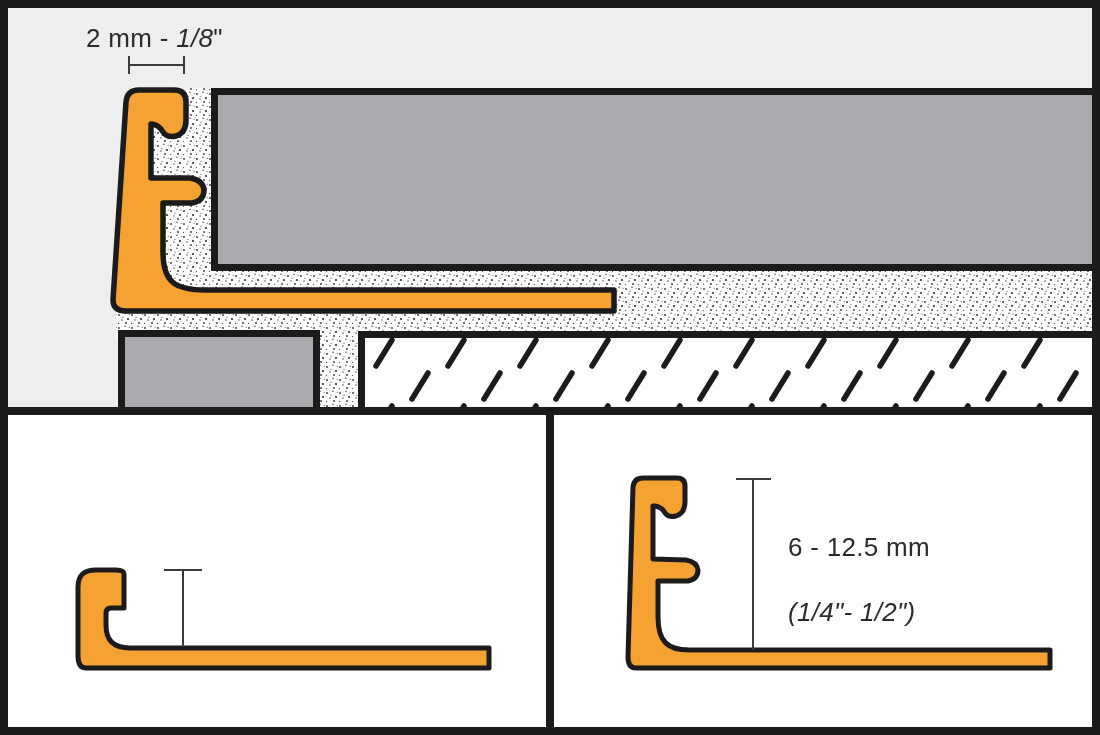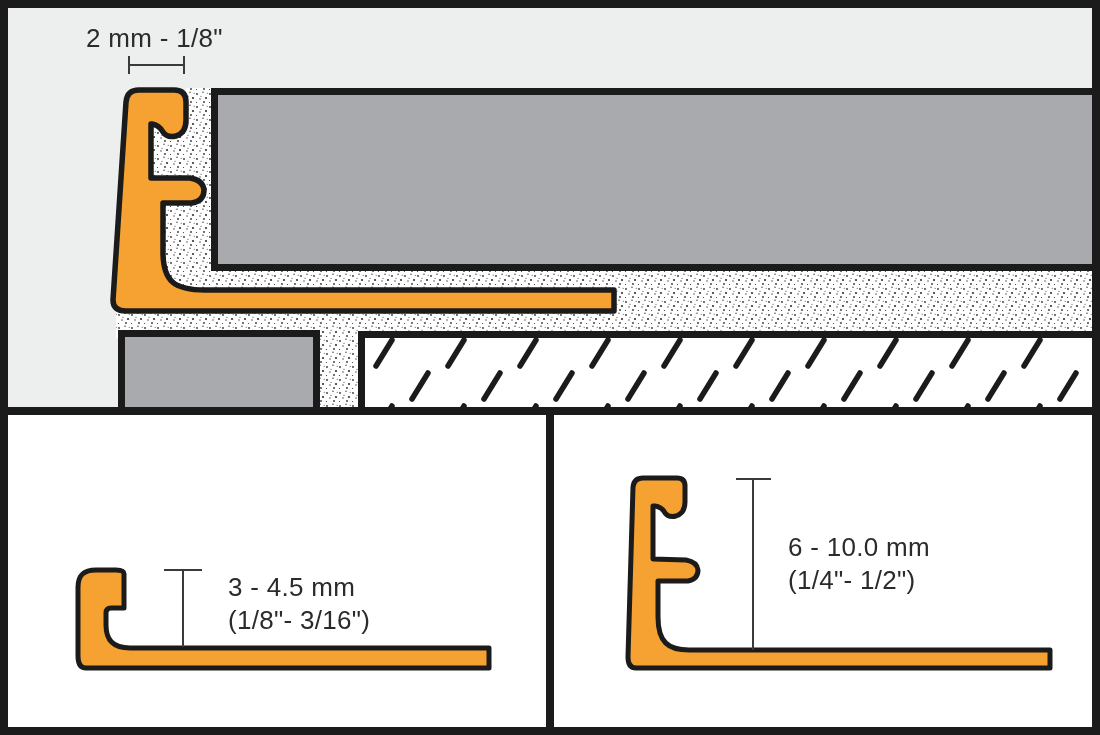--- a/index.html
+++ b/index.html
@@ -4,21 +4,21 @@
 <style>
   html,body{margin:0;padding:0;background:#ffffff;}
   #stage{position:relative;width:1100px;height:735px;background:#ffffff;overflow:hidden;
          font-family:"Liberation Sans", sans-serif;}
   svg{position:absolute;display:block;}
   #svg-top{left:0;top:0;}
   #svg-bl{left:0;top:407px;}
   #svg-br{left:546px;top:407px;}
   .dim-label{position:absolute;color:#2b2b2b;font-size:26px;line-height:33px;
              letter-spacing:0.3px;white-space:nowrap;}
-  .dim-label .it{}
+  .dim-label .it{font-style:italic;margin-top:32px;}
   #label-top{left:86px;top:22px;}
   #label-bl{left:228px;top:571px;}
   #label-br{left:788px;top:531px;}
 </style>
 </head>
 <body>
 
 <div id="stage">
 
   <svg id="svg-top" width="1100" height="415" viewBox="0 0 1100 415">
@@ -99,23 +99,19 @@
       <line x1="190" y1="72" x2="225" y2="72"></line>
     </g>
 
     <rect x="4" y="4" width="546" height="320" fill="none" stroke="#1b1b1b" stroke-width="8"></rect>
   </svg>
 
   <div id="label-top" class="dim-label">
     <span>2 mm - </span><span class="it">1/8</span><span>"</span>
   </div>
 
-  <div id="label-bl" class="dim-label">
-    <div>3 - 4.5 mm</div>
-    <div class="it">(1/8"- 3/16")</div>
-  </div>
 
   <div id="label-br" class="dim-label">
-    <div>6 - 10.0 mm</div>
+    <div>6 - 12.5 mm</div>
     <div class="it">(1/4"- 1/2")</div>
   </div>
 
 </div>
 
 </body></html>

